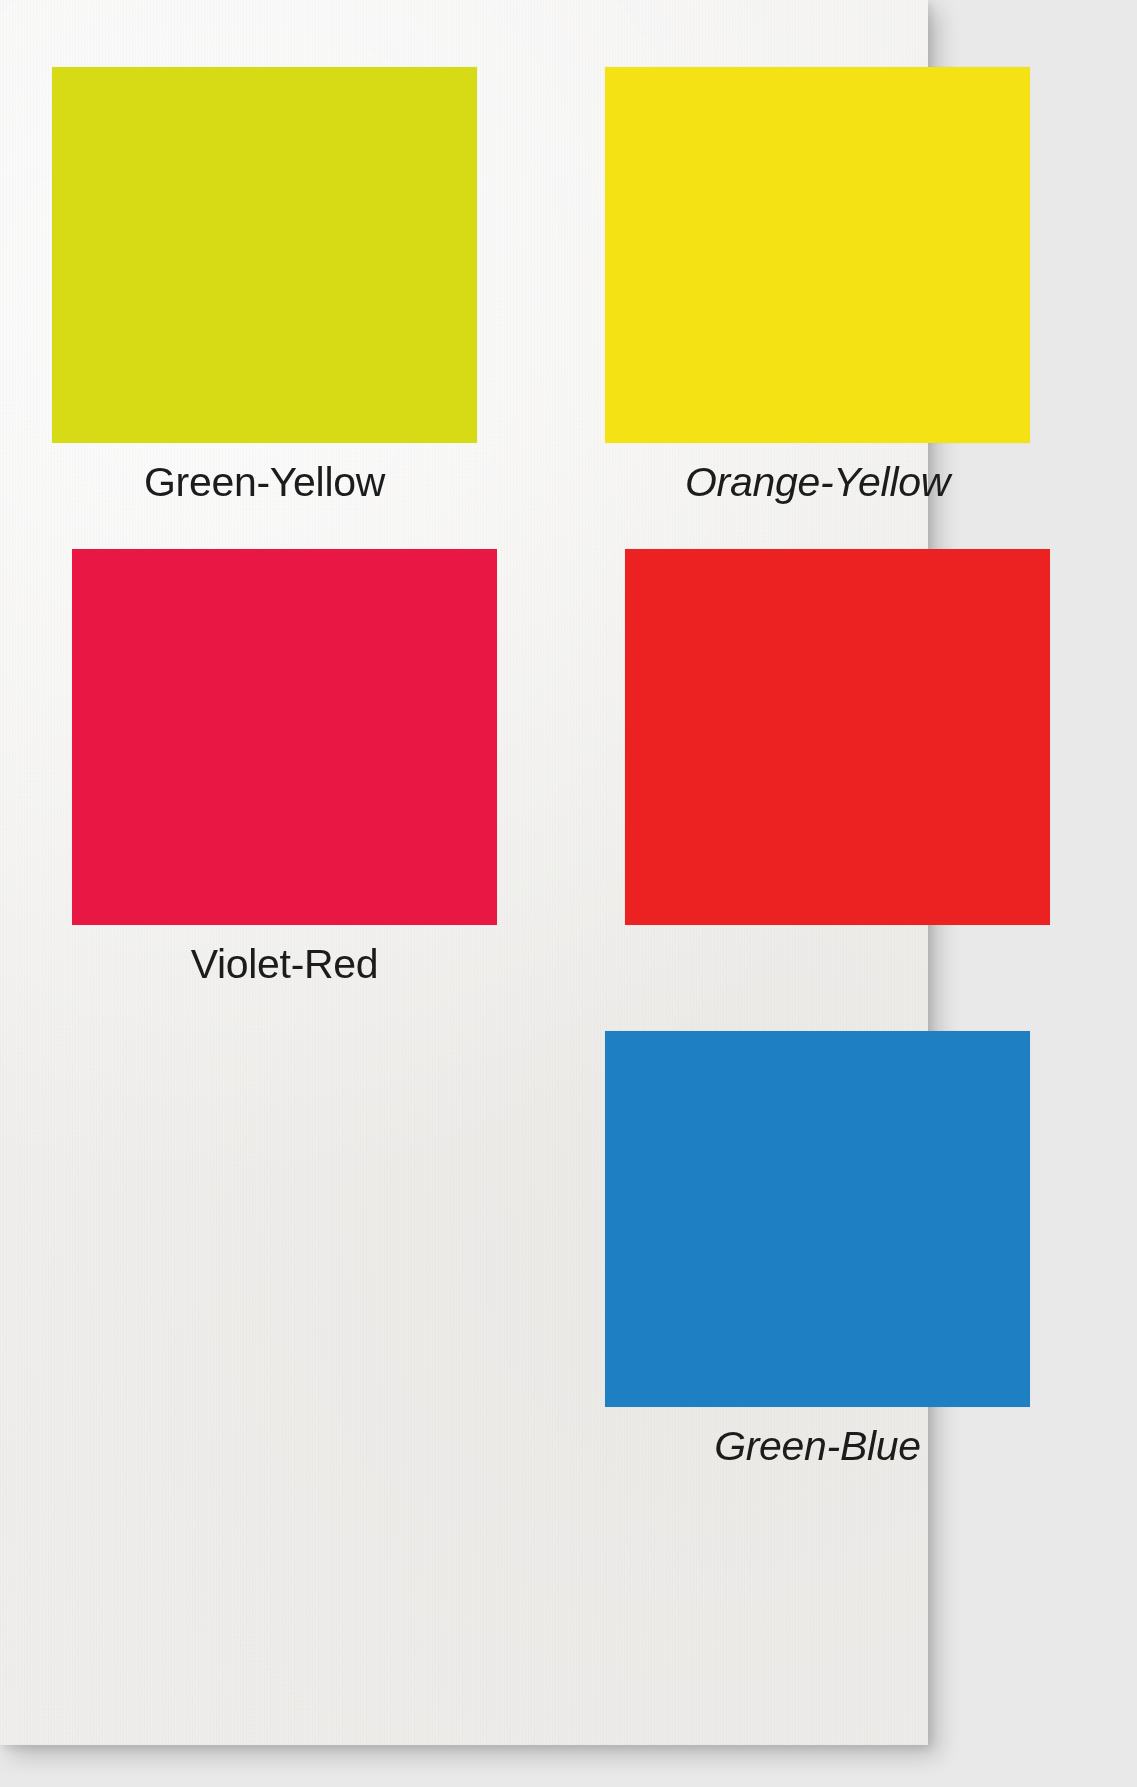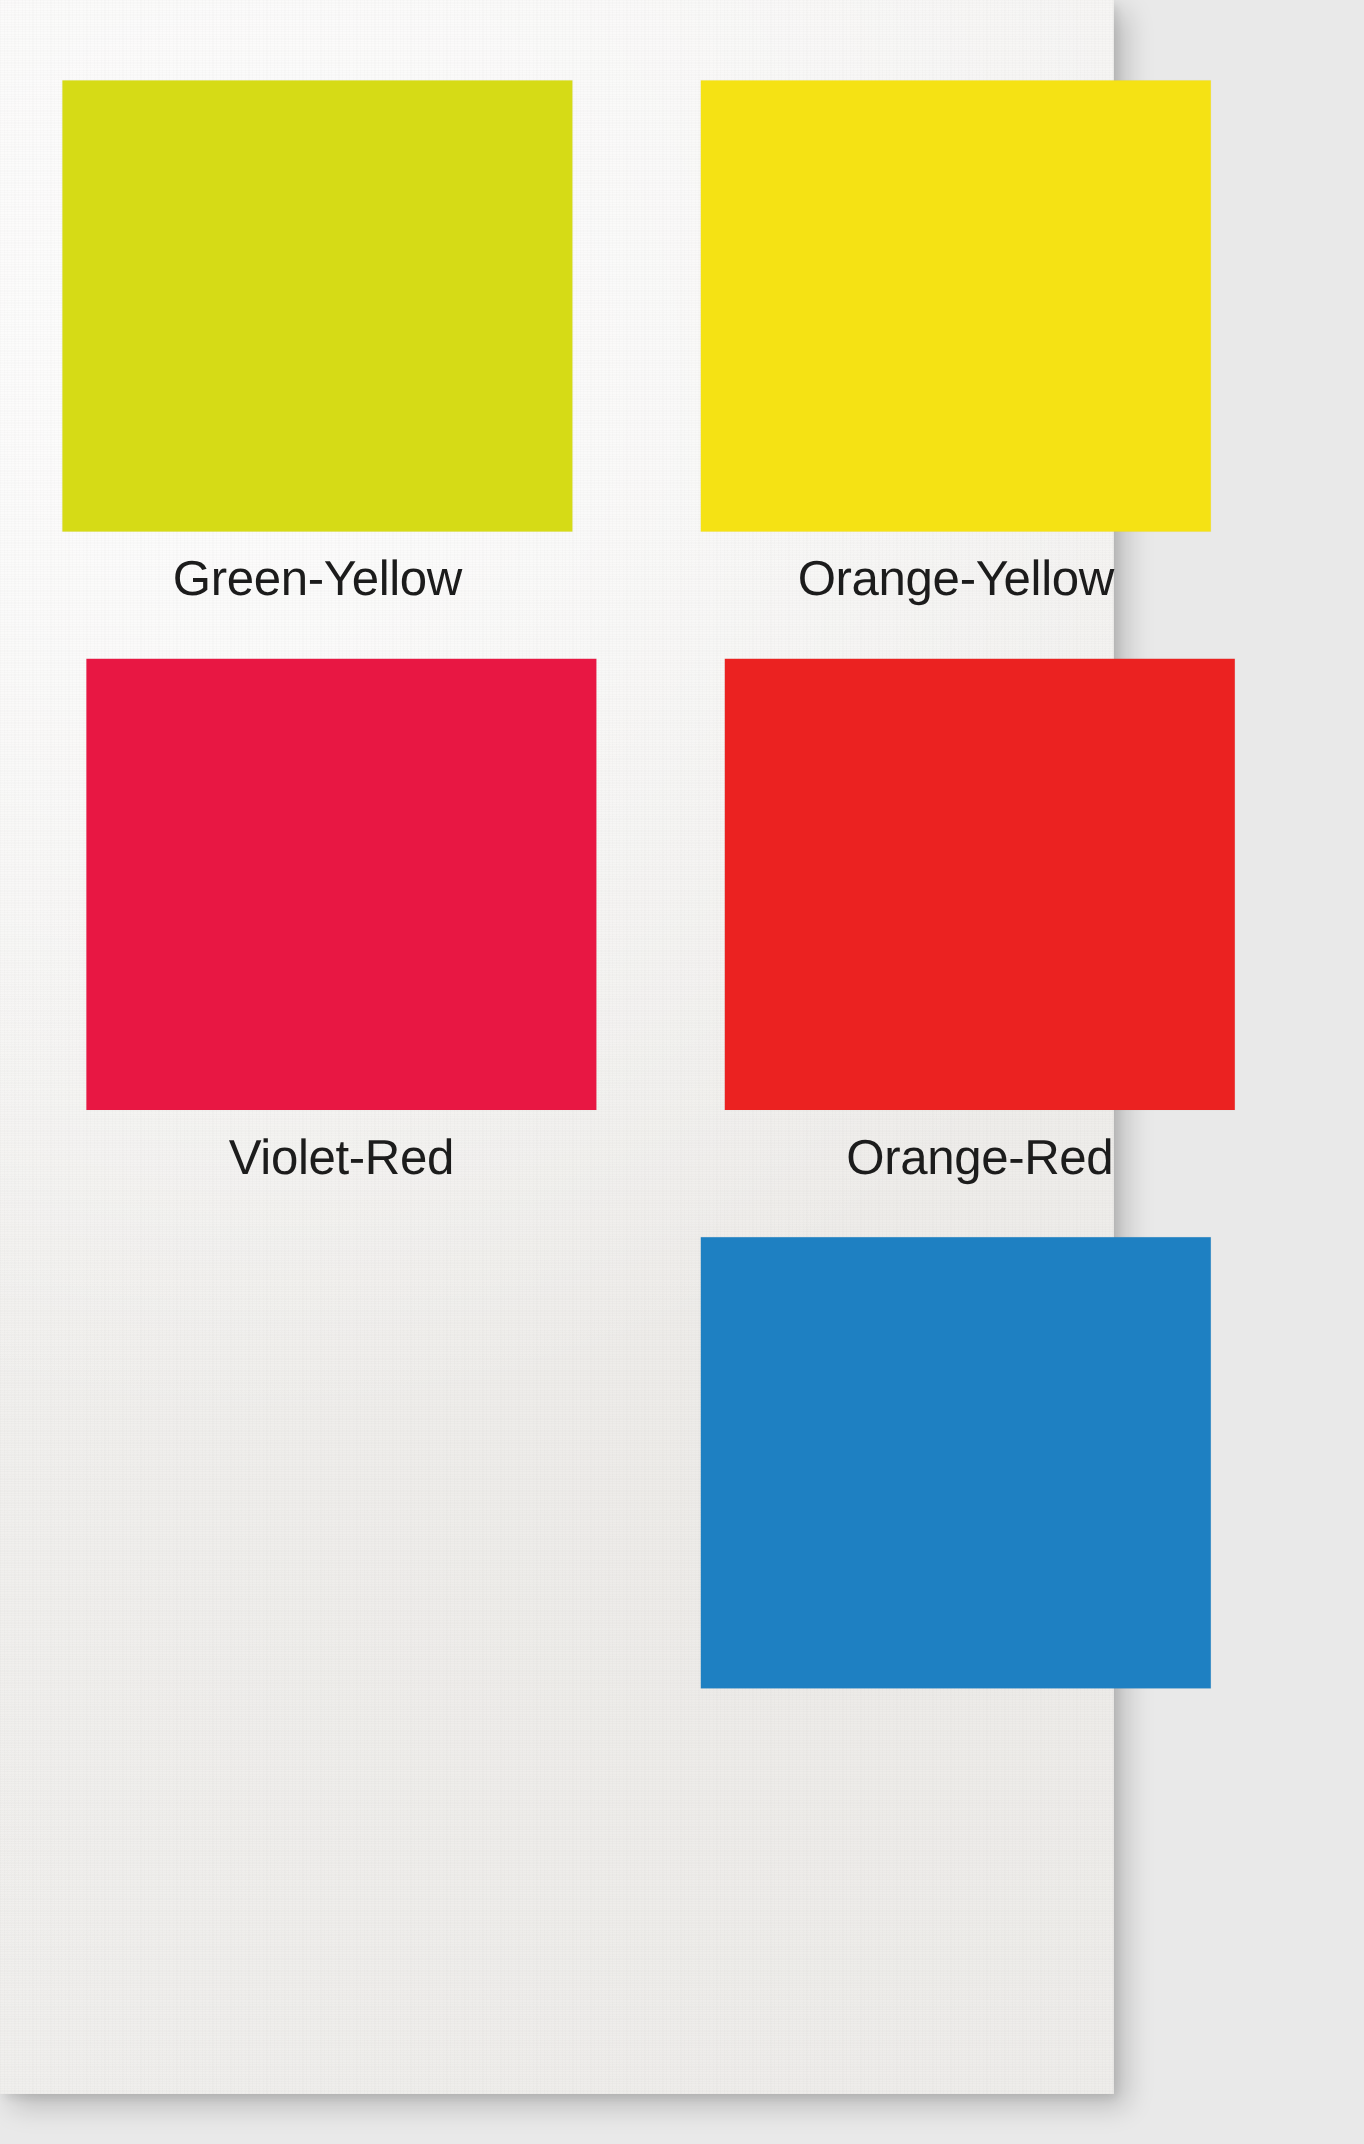--- a/index.html
+++ b/index.html
@@ -70,21 +70,21 @@
     font-weight: 400;
     color: #1c1c1c;
     letter-spacing: -0.3px;
     margin-top: 18px;
     line-height: 1.05;
     white-space: nowrap;
   }
 
   
   .col-left  { left: 52px; }
-  .col-right { left: 584px; }
+  .col-right { left: 605px; font-style: italic; }
 
   
   .row-1 { top: 67px; }
   .row-2 { top: 549px; margin-left: 20px; }
   .row-3 { top: 1031px; }
 </style>
 </head>
 <body>
 
 <div id="sheet">
@@ -100,22 +100,22 @@
       <span class="swatch-label">Orange-Yellow</span>
     </div>
 
     <div class="swatch-cell col-left row-2">
       <span class="swatch-chip" style="background-color: rgb(232, 23, 67);"></span>
       <span class="swatch-label">Violet-Red</span>
     </div>
 
     <div class="swatch-cell col-right row-2">
       <span class="swatch-chip" style="background-color: rgb(235, 34, 33);"></span>
-      <span class="swatch-label">Orange-Red</span>
     </div>
 
 
     <div class="swatch-cell col-right row-3">
       <span class="swatch-chip" style="background-color: rgb(30, 128, 194);"></span>
+      <span class="swatch-label">Green-Blue</span>
     </div>
 
   </div>
 </div>
 
 </body></html>

